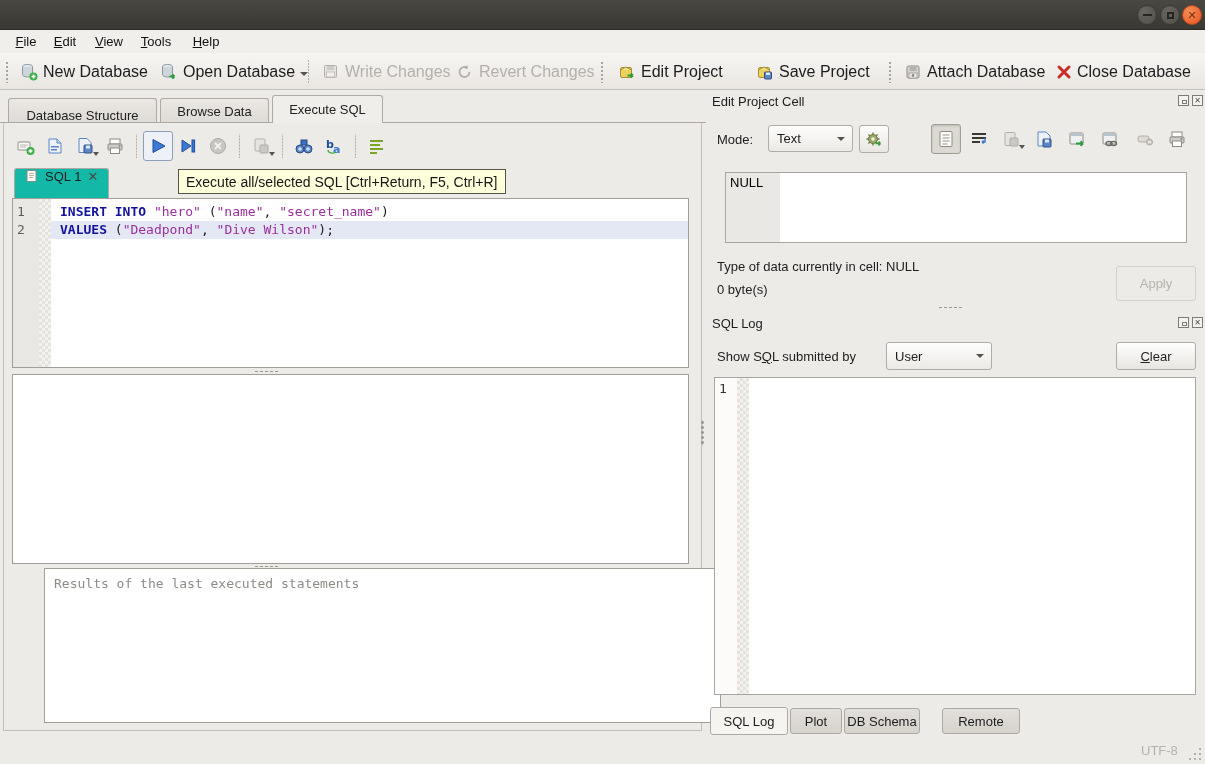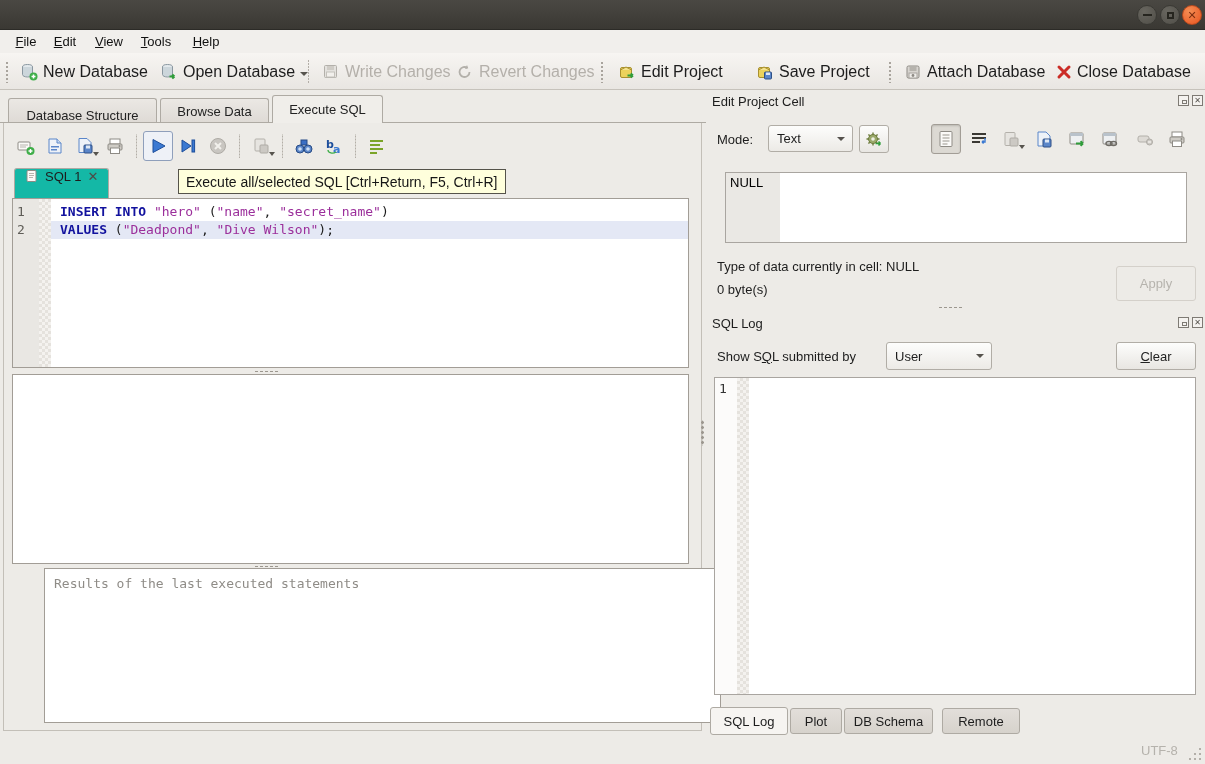--- a/index.html
+++ b/index.html
@@ -491,21 +491,21 @@
     <div class="log-fold"></div>
     <div class="log-ln">1</div>
   </div>
 
   <div class="btab active" style="left:710px;width:78px;">
     <span>SQL Log</span>
   </div>
   <div class="btab" style="left:790px;width:52px;">
     <span>Plot</span>
   </div>
-  <div class="btab" style="left:844px;width:89px;">
+  <div class="btab" style="left:844px;width:76px;">
     <span>DB Schema</span>
   </div>
   <div class="btab" style="left:942px;width:78px;">
     <span>Remote</span>
   </div>
 
   <div class="abs statusbar-text" style="left:1141px;top:743px;">UTF-8</div>
   <div class="grip">
     <i style="right:0;bottom:0;"></i>
       <i style="right:5px;bottom:0;"></i>

